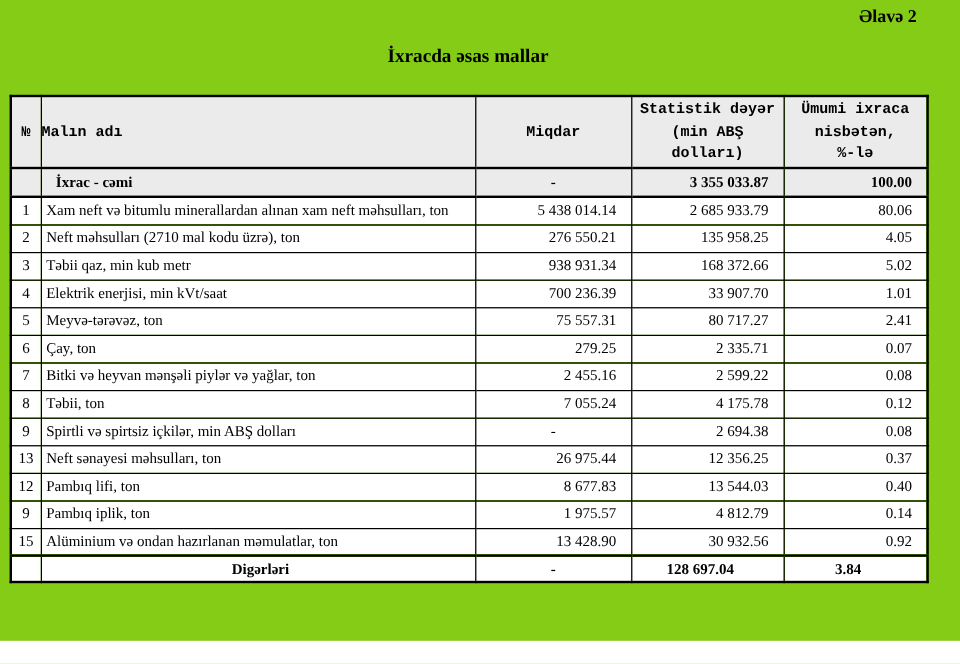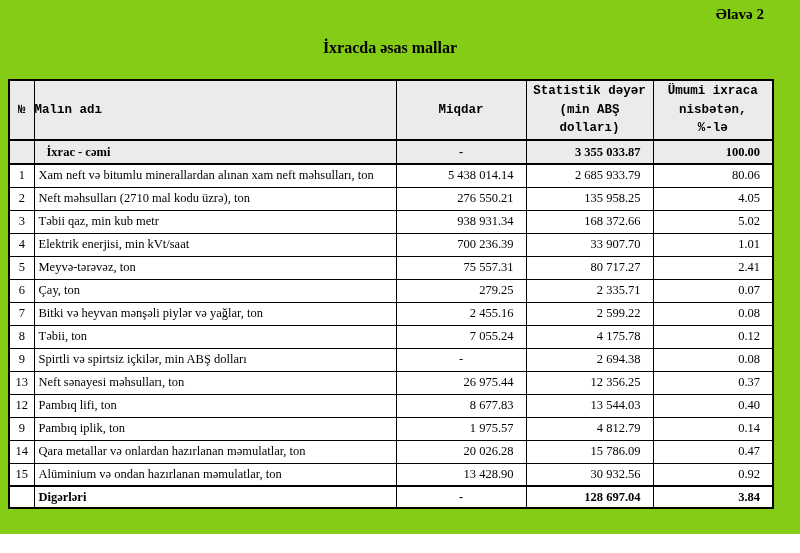--- a/index.html
+++ b/index.html
@@ -75,20 +75,21 @@
     font-weight: bold;
     border-top: 2px solid #000000;
     border-bottom: 2px solid #000000;
     height: 24px;
   }
   tr.summary-row .col-name { padding-left: 12px; }
   tr.footer-row td {
     font-weight: bold;
     border-top: 2px solid #000000;
     height: 22px;
+    text-align: center;
   }
   td.dash { text-align: center; padding-right: 0; }
 </style>
 </head>
 <body>
 
 <div class="page">
 
   <div class="annex">Əlavə 2</div>
 
@@ -201,27 +202,20 @@
     <td class="num">0.40</td>
   </tr>
         <tr class="data-row">
     <td class="col-no">9</td>
     <td class="col-name">Pambıq iplik, ton</td>
     <td class="num">1 975.57</td>
     <td class="num">4 812.79</td>
     <td class="num">0.14</td>
   </tr>
         <tr class="data-row">
-    <td class="col-no">14</td>
-    <td class="col-name">Qara metallar və onlardan hazırlanan məmulatlar, ton</td>
-    <td class="num">20 026.28</td>
-    <td class="num">15 786.09</td>
-    <td class="num">0.47</td>
-  </tr>
-        <tr class="data-row">
     <td class="col-no">15</td>
     <td class="col-name">Alüminium və ondan hazırlanan məmulatlar, ton</td>
     <td class="num">13 428.90</td>
     <td class="num">30 932.56</td>
     <td class="num">0.92</td>
   </tr>
         <tr class="footer-row">
         <td class="col-no"></td>
         <td class="col-name">Digərləri</td>
         <td class="num dash">-</td>

